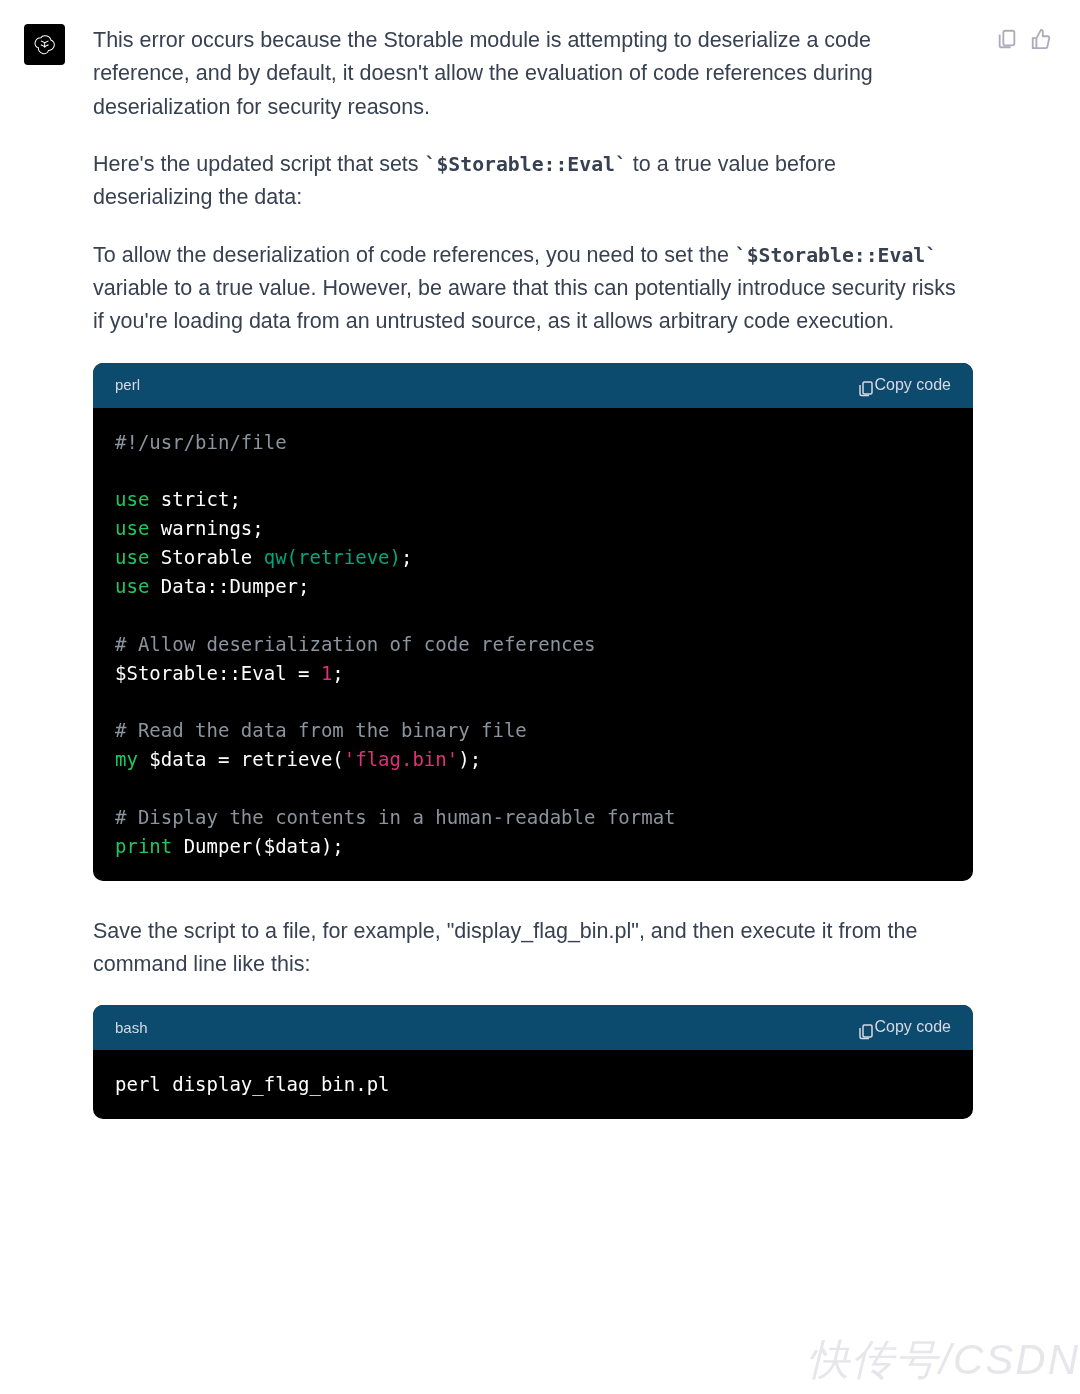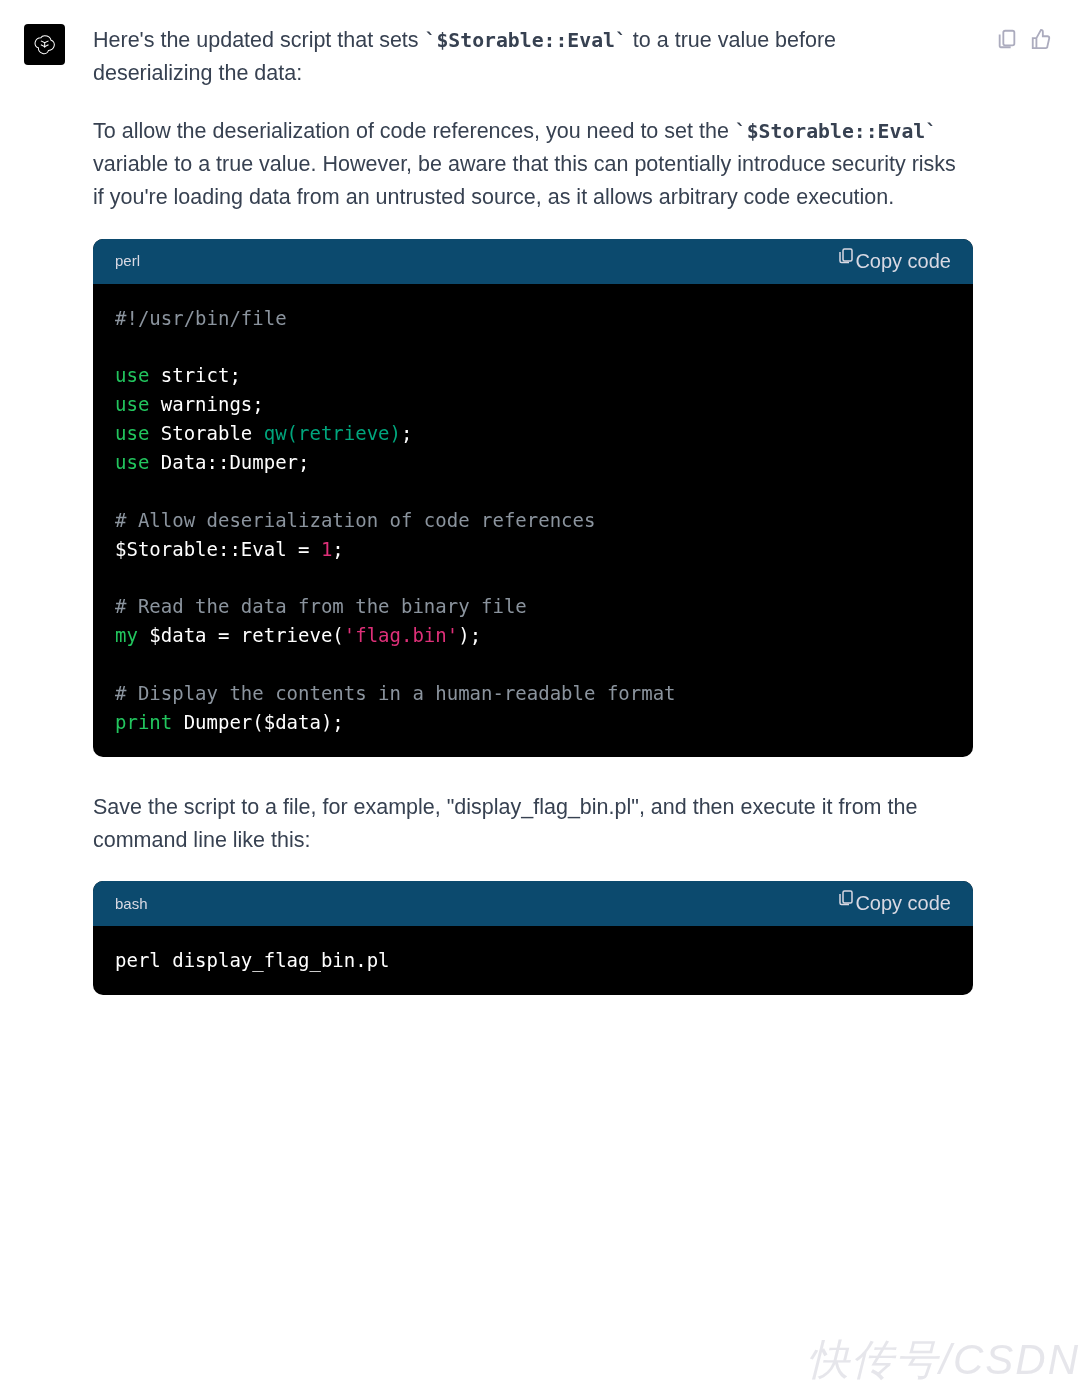--- a/index.html
+++ b/index.html
@@ -68,25 +68,25 @@
     color: #d9d9e3;
     display: flex;
     align-items: center;
     justify-content: space-between;
     font-size: 15px;
     height: 45px;
     padding: 0 22px;
   }
   .copy-btn {
     display: flex;
-    align-items: flex-start;
+    align-items: flex-end;
     gap: 0;
     cursor: pointer;
     color: #d9d9e3;
-    font-size: 20px;
+    font-size: 16px;
   }
   .copy-btn svg { width: 18px; height: 18px; }
   .code-body {
     padding: 20px 22px;
     font-family: ui-monospace, SFMono-Regular, Menlo, Consolas, monospace;
     font-size: 19px;
     line-height: 1.52;
     color: #fff;
     white-space: pre;
   }
@@ -115,20 +115,21 @@
 
   <div class="avatar">
     <svg viewBox="0 0 41 41" fill="none" stroke="#fff" stroke-width="1.6">
       <path d="M20 6c5 0 9 3 10 7 4 1 6 5 5 9-1 4-5 7-9 7-1 4-5 6-9 5-4-1-7-5-7-9-4-1-6-5-5-9 1-4 5-7 9-7 1-2 3-3 6-3z"></path>
       <path d="M14 14l6 3 6-3m-6 3v8m-6-5l6 3 6-3"></path>
     </svg>
   </div>
 
   <div class="content">
 
+    <p>This error occurs because the Storable module is attempting to deserialize a code reference, and by default, it doesn't allow the evaluation of code references during deserialization for security reasons.</p>
 
     <p>
       <span>Here's the updated script that sets </span><code class="inline">`$Storable::Eval`</code><span> to a true value before deserializing the data:</span>
     </p>
 
     <p>
       <span>To allow the deserialization of code references, you need to set the </span><code class="inline">`$Storable::Eval`</code><span> variable to a true value. However, be aware that this can potentially introduce security risks if you're loading data from an untrusted source, as it allows arbitrary code execution.</span>
     </p>
 
     <div class="code-block">

